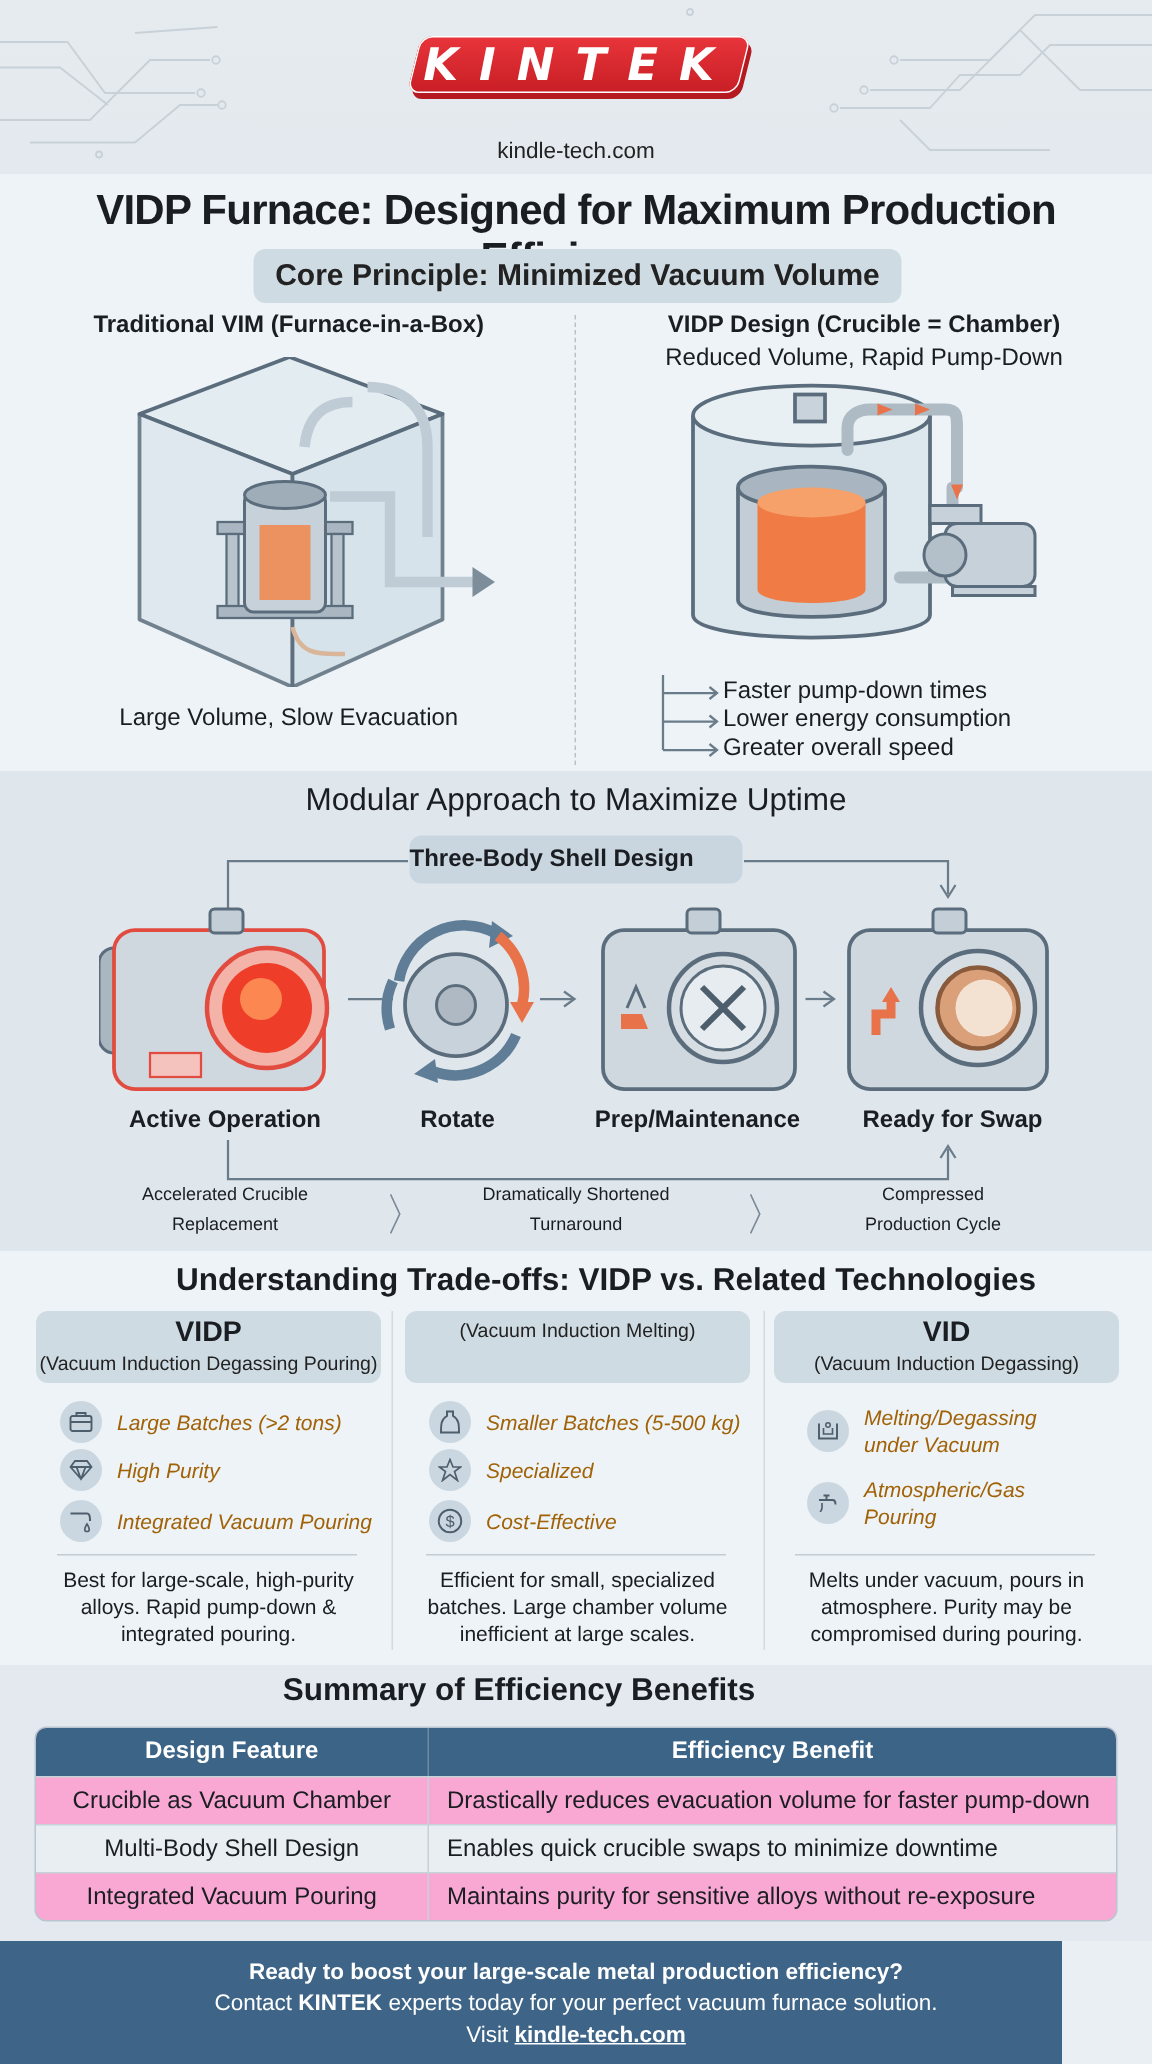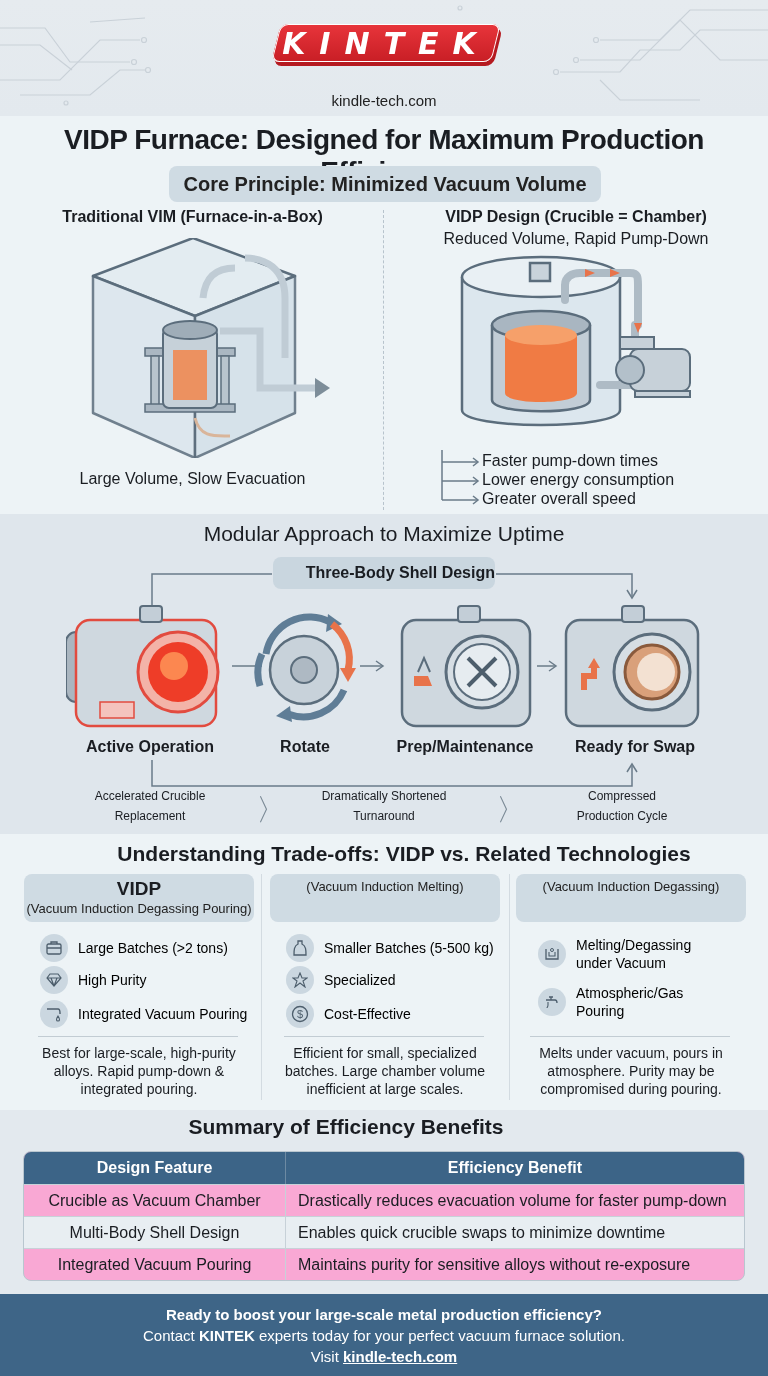--- a/index.html
+++ b/index.html
@@ -39,55 +39,55 @@
   #right-title { left:384px; top:208px; width:384px; text-align:center; font-weight:bold; font-size:16px; }
   #right-subtitle { left:384px; top:230px; width:384px; text-align:center; font-size:16px; }
   #divider1 { left:383px; top:210px; width:0; height:300px; border-left:1px dashed #b7c3cc; }
   #benefits { left:440px; top:450px; }
   .benefit { position:absolute; left:42px; font-size:16px; white-space:nowrap; }
   #bracket { position:absolute; left:0; top:0; }
 
   
   #sec2 { left:0; top:514px; width:768px; height:320px; background:#dfe6ec; }
   #modular-title { left:0; top:522px; width:768px; text-align:center; font-size:21px; font-weight:normal; }
-  #shell-pill { left:273px; top:557px; width:222px; height:32px; background:#c9d6df; border-radius:8px; text-align:right; line-height:32px; font-size:16px; font-weight:bold; }
+  #shell-pill { left:273px; top:557px; width:222px; height:32px; background:#c9d6df; border-radius:8px; text-align:left; line-height:32px; font-size:16px; font-weight:bold; }
   .stage-label { position:absolute; top:738px; text-align:center; font-size:16px; font-weight:bold; white-space:nowrap; }
   .outcome { position:absolute; top:786px; text-align:center; font-size:12px; line-height:20px; }
   .chev { position:absolute; top:790px; font-size:30px; color:#7b8a96; font-weight:lighter; }
 
   
   #sec3 { left:0; top:834px; width:768px; height:276px; background:#edf3f6; }
   #tradeoffs-title { left:0; top:842px; width:768px; text-align:center; font-size:21px; font-weight:bold;padding-left:40px; }
   .col { position:absolute; top:874px; width:230px; }
   .col-head { background:#cfdbe3; border-radius:8px; height:48px; text-align:center; padding-top:4px; }
   .col-head .name { font-size:19px; font-weight:bold; line-height:22px; }
   .col-head .full { font-size:13px; line-height:17px; color:#222; }
   .feat { position:absolute; left:16px; display:flex; align-items:center; }
   .feat .ico { width:28px; height:28px; border-radius:50%; background:#cbd7e0; display:flex; align-items:center; justify-content:center; margin-right:10px; flex:none; }
-  .feat .txt { font-size:14px; line-height:18px; color:#000000; }
+  .feat .txt { font-size:14px; line-height:18px; color:#a16207;font-style:italic; }
   .col-rule { position:absolute; left:14px; width:200px; top:162px; border-top:1px solid #c2ccd3; }
   .col-sum { position:absolute; left:0; top:170px; width:230px; text-align:center; font-size:14px; line-height:18px; }
   .vsep { position:absolute; top:874px; height:226px; border-left:1px solid #d3dbe1; }
 
   
   #sec4 { left:0; top:1110px; width:768px; height:184px; background:#e3e9ee; }
   #summary-title { left:0; top:1115px; width:692px; text-align:center; font-size:21px; font-weight:bold; }
   #summary-table {
     position:absolute; left:23px; top:1151px; width:722px; border-collapse:separate; border-spacing:0;
     border:1px solid #b9c6cf; border-radius:8px; overflow:hidden; background:#f9a8d4;
   }
   #summary-table th { background:#3c6487; color:#fff; font-size:16px; font-weight:bold; height:32px; text-align:center; }
   #summary-table td { font-size:16px; height:32px; border-top:1px solid #c7d1d8; color:#1a1d22; }
   #summary-table td.c1 { text-align:center; width:262px; border-right:1px solid #c7d1d8; }
   #summary-table th.c1 { border-right:1px solid #6d8aa3; }
   #summary-table td.c2 { padding-left:12px; }
   #summary-table tr:nth-child(even) td { background:#e8eef2; }
 
   
-  #footer { left:0; top:1294px; width:768px; height:82px; background:#3e6587; color:#fff; text-align:center; }
+  #footer { left:0; top:1294px; width:708px; height:82px; background:#3e6587; color:#fff; text-align:center; }
   #footer .l1 { position:absolute; left:0; width:768px; top:12px; font-weight:bold; font-size:15px; }
   #footer .l2 { position:absolute; left:0; width:768px; top:33px; font-size:15px; }
   #footer .l3 { position:absolute; left:0; width:768px; top:54px; font-size:15px; }
   #footer b { font-weight:bold; }
   #footer a { color:#fff; font-weight:bold; text-decoration:underline; }
 </style>
 </head>
 <body>
 
 <div id="header" class="abs">
@@ -352,20 +352,21 @@
   <div class="col-rule"></div>
   <div class="col-sum">
     <div>Efficient for small, specialized</div>
     <div>batches. Large chamber volume</div>
     <div>inefficient at large scales.</div>
   </div>
 </div>
 
 <div class="col" style="left:516px">
   <div class="col-head">
+    <div class="name">VID</div>
     <div class="full">(Vacuum Induction Degassing)</div>
   </div>
   <div class="feat" style="top:110px;left:22px">
     <span class="ico">
         <svg width="16" height="16">
           <path d="M2 6 H11 C13 6 13 8 13 9 M5 3 H9 M7 3 V6" fill="none" stroke="#4d5e6c" stroke-width="1.3"></path>
           <path d="M4 8 V11 C4 13 3 13 3 14" fill="none" stroke="#4d5e6c" stroke-width="1.1"></path>
         </svg>
       </span>
     <span class="txt" style="width:120px">Atmospheric/Gas Pouring</span>

